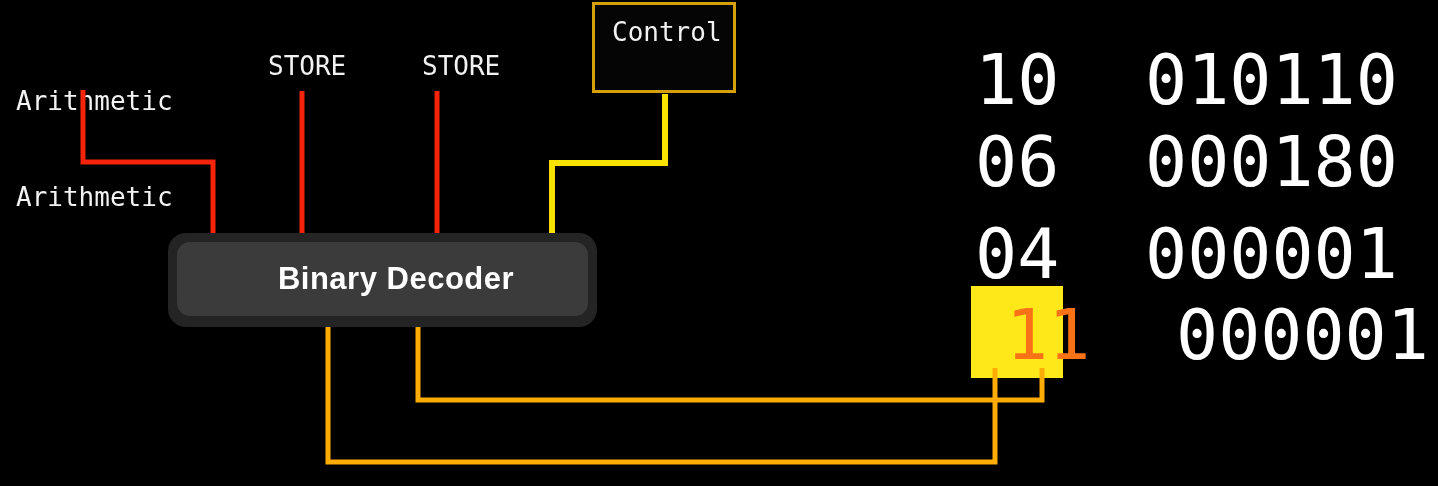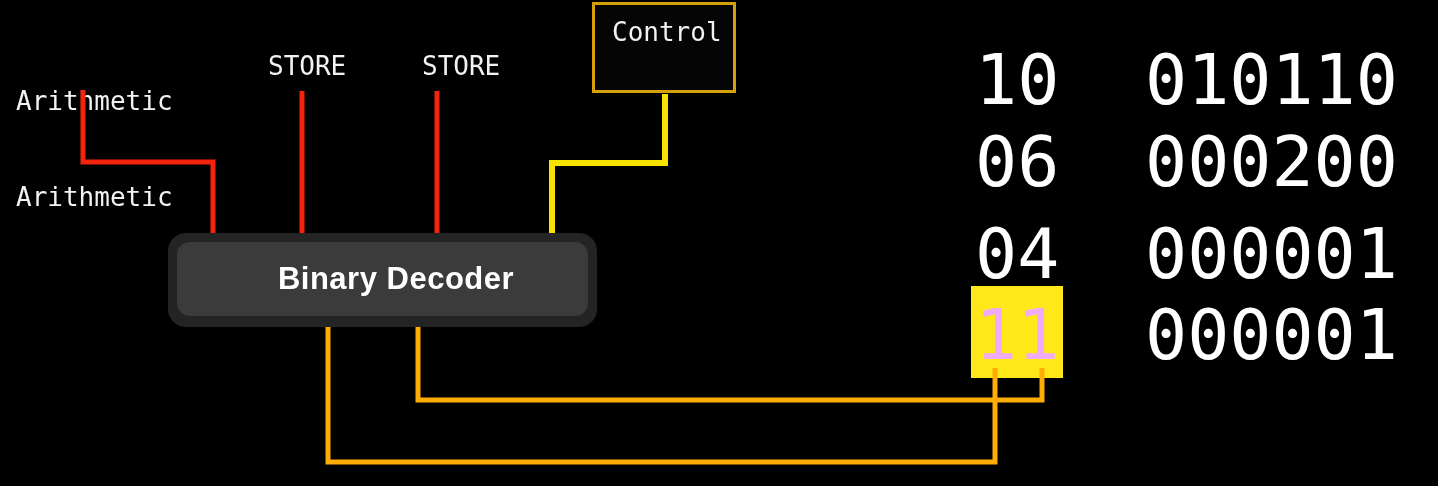--- a/index.html
+++ b/index.html
@@ -77,38 +77,38 @@
     position: absolute;
     left: 975px;
     z-index: 2;
     color: #ffffff;
     font-size: 70px;
     line-height: 70px;
     white-space: pre;
     display: flex;
   }
   .trow .c1 { display: inline-block; width: 170px; }
-  .trow .c1.dark { color: #f0abfc; }
+  .trow .c1.dark { color: #f97316; margin-left: 31px; }
   .row0 { top: 45px; }
   .row1 { top: 127px; }
   .row2 { top: 219px; }
   .row3 { top: 300px; }
 </style>
 </head>
 <body>
 
 <div class="stage">
 
   <div class="hl-box"></div>
 
   <div class="trow row0">
     <span class="c1">10</span><span class="c2">010110</span>
   </div>
   <div class="trow row1">
-    <span class="c1">06</span><span class="c2">000200</span>
+    <span class="c1">06</span><span class="c2">000180</span>
   </div>
   <div class="trow row2">
     <span class="c1">04</span><span class="c2">000001</span>
   </div>
   <div class="trow row3">
     <span class="c1 dark">11</span><span class="c2">000001</span>
   </div>
 
   <svg class="wires" width="1438" height="486" viewBox="0 0 1438 486">
     <polyline points="83,90 83,162 213,162 213,245" fill="none" stroke-width="5" stroke="#f5230a"></polyline>

